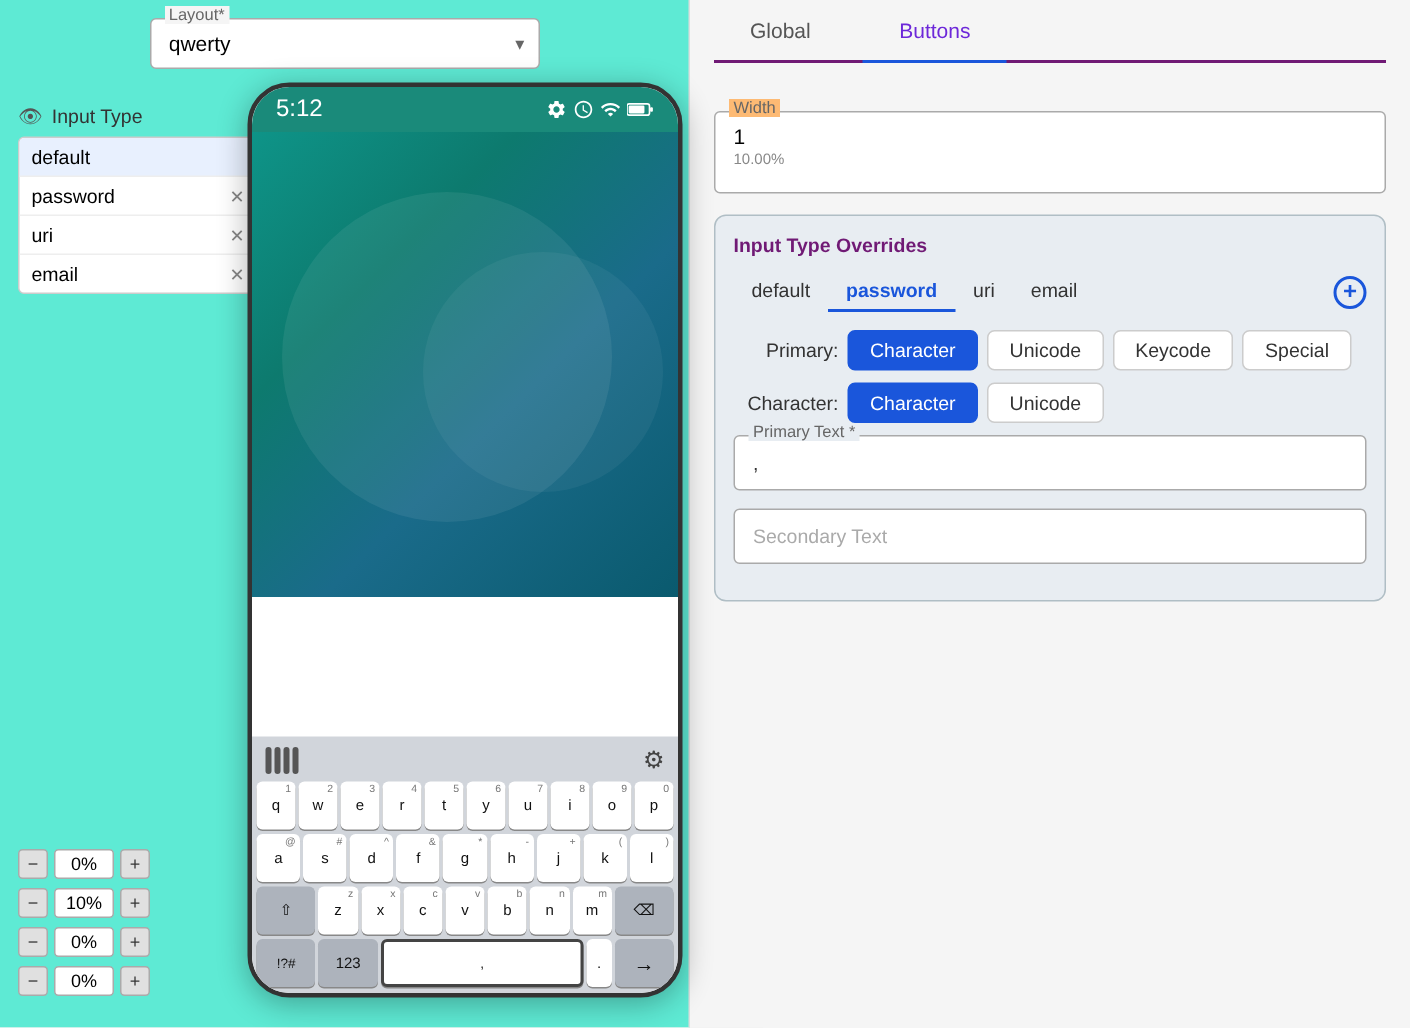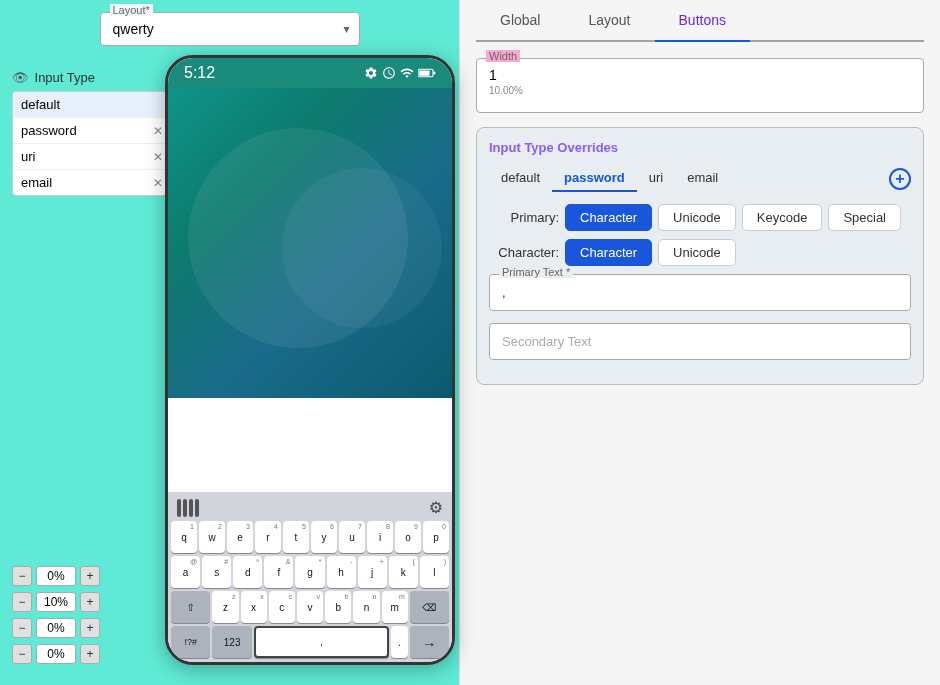--- a/index.html
+++ b/index.html
@@ -299,23 +299,23 @@
     
     .right-panel {
       flex: 1;
       background: #f5f5f5;
       padding: 0 16px 16px 16px;
     }
 
     
     .tabs-header {
       display: flex;
-      gap: 0;
-      border-bottom: 2px solid #a3a3a3;
-      margin-bottom: 16px;
+      gap: 11px;
+      border-bottom: 2px solid #701a75;
+      margin-bottom: 32px;
     }
     .tab-item {
       padding: 12px 24px;
       font-size: 14px;
       color: #555;
       cursor: pointer;
       position: relative;
     }
     .tab-item.active {
       color: #6d28d9;
@@ -381,21 +381,21 @@
     .width-field-wrapper {
       position: relative;
       margin-bottom: 14px;
     }
     .width-field-label {
       position: absolute;
       top: -8px;
       left: 10px;
       font-size: 11px;
       color: #666;
-      background: #f9a8d4;
+      background: #fdba74;
       padding: 0 3px;
     }
     .width-field-box {
       border: 1px solid #aaa;
       border-radius: 4px;
       padding: 8px 12px 16px;
       background: #fff;
       font-size: 14px;
       width: 100%;
     }
@@ -408,21 +408,21 @@
     
     .overrides-card {
       border: 1px solid #b0bec5;
       border-radius: 8px;
       background: #e8edf2;
       padding: 12px;
     }
     .overrides-title {
       font-size: 13px;
       font-weight: 600;
-      color: #8b5cf6;
+      color: #701a75;
       margin-bottom: 10px;
     }
     .overrides-tabs {
       display: flex;
       gap: 0;
       margin-bottom: 12px;
       align-items: center;
     }
     .overrides-tab {
       padding: 5px 12px;
@@ -657,21 +657,20 @@
       <div class="margin-btn">+</div>
     </div>
   </div>
 
 </div>
 
 <div class="right-panel">
 
   <div class="tabs-header">
     <div class="tab-item">Global</div>
-    <div class="tab-item">Layout</div>
     <div class="tab-item active">Buttons</div>
   </div>
 
 
   <div class="width-field-wrapper">
     <span class="width-field-label">Width</span>
     <div class="width-field-box">
       <div>1</div>
       <div class="width-subtext">10.00%</div>
     </div>

